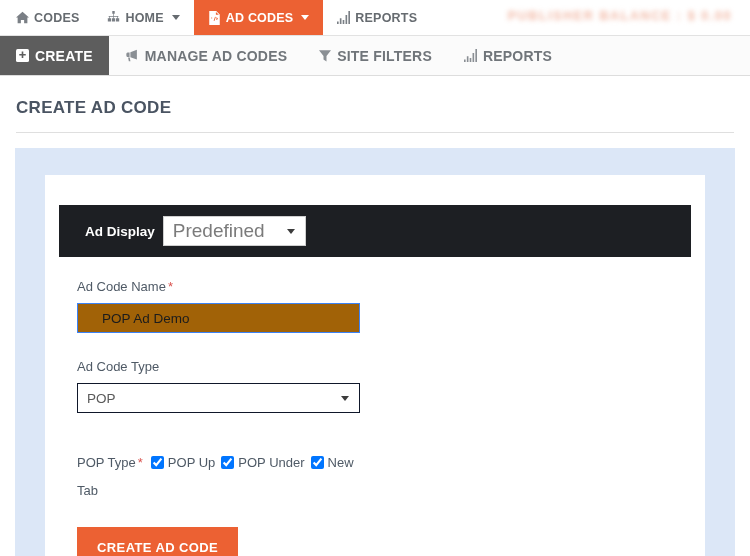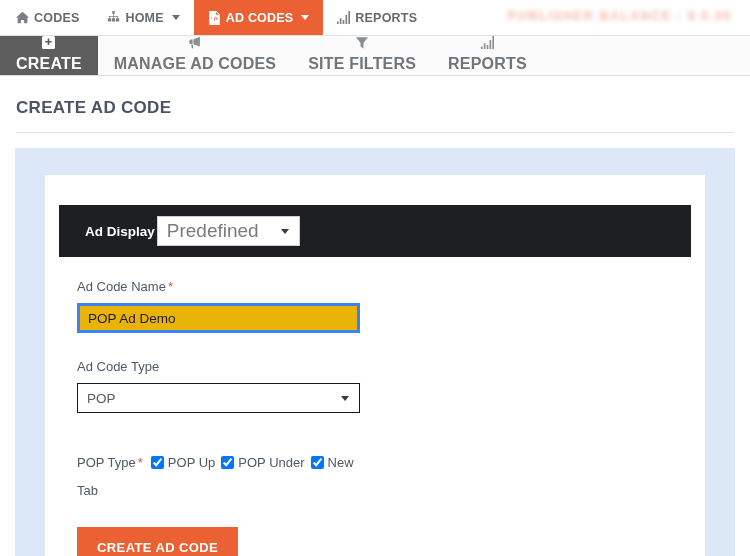--- a/index.html
+++ b/index.html
@@ -67,28 +67,27 @@
     background: #fbfbfb;
     border-bottom: 1px solid #dddddd;
     display: flex;
     align-items: stretch;
   }
   .sub-item {
     display: flex;
     align-items: center;
     gap: 6px;
     padding: 0 16px;
-    font-size: 16px;
+    font-size: 14px;
     font-weight: bold;
     letter-spacing: 0.2px;
     color: #70757a;
     cursor: pointer;
     text-decoration: none;
     white-space: nowrap;
-    flex-direction: column;
   }
   .sub-item.active {
     background: #5d5d5d;
     color: #ffffff;
   }
   .sub-ico { display: inline-flex; align-items: center; }
   .sub-ico svg { display: block; }
 
   
   .page-title-wrap {
@@ -122,21 +121,21 @@
     background: #1d1f23;
     height: 52px;
     display: flex;
     align-items: center;
     padding-left: 26px;
   }
   .dark-label {
     color: #ffffff;
     font-size: 13.5px;
     font-weight: bold;
-    margin-right: 2px;
+    margin-right: 8px;
     white-space: nowrap;
   }
   .sel-ad-display {
     width: 143px;
     height: 30px;
     background: #ffffff;
     border: 1px solid #cfcfcf;
     position: relative;
     display: flex;
     align-items: center;
@@ -163,25 +162,25 @@
   .field-label {
     font-size: 13px;
     color: #4f5a66;
     margin-bottom: 9px;
   }
   .req { color: #d9534f; margin-left: 2px; }
 
   .txt-input {
     width: 283px;
     height: 30px;
-    border: 3px solid #3b82f6;
-    background: #eab308;
+    border: 1px solid #3b82f6;
+    background: #a16207;
     font-size: 13.5px;
     color: #1c1c1c;
-    padding: 0 8px;
+    padding: 0 24px;
     font-family: "Liberation Sans", sans-serif;
     outline: none;
   }
 
   .field-gap { height: 26px; }
 
   .sel-type {
     width: 283px;
     height: 30px;
     background: #ffffff;

